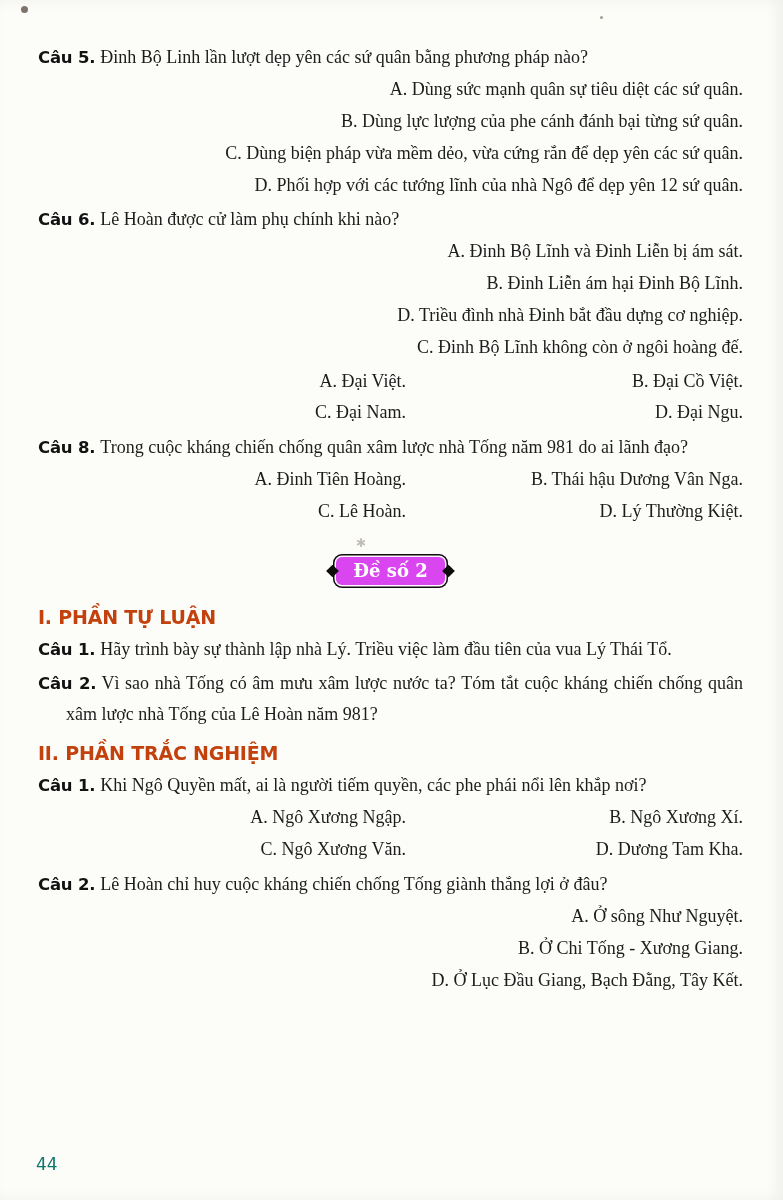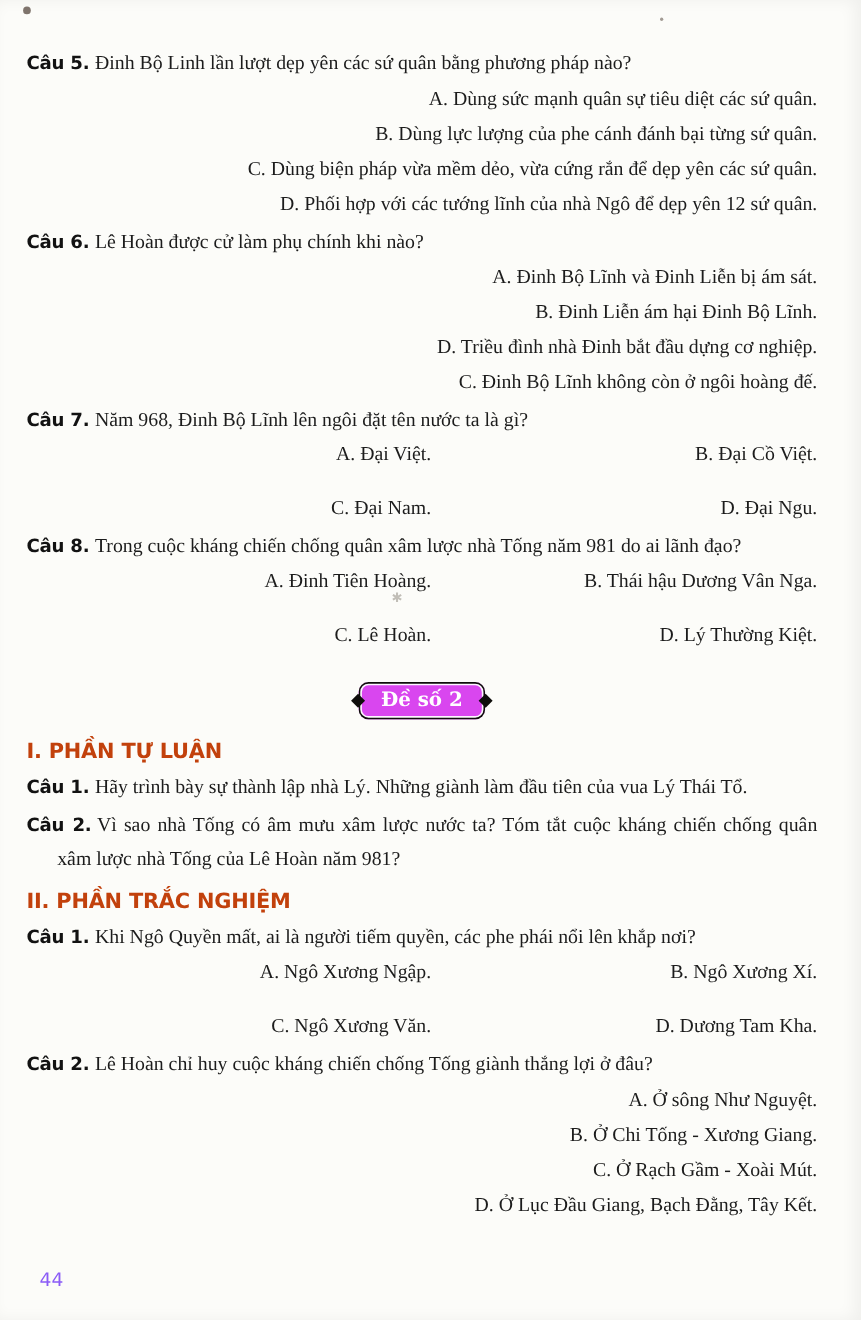--- a/index.html
+++ b/index.html
@@ -10,21 +10,21 @@
     font-family: "Liberation Serif", serif;
   }
   .page {
     position: relative;
     width: 783px; height: 1200px;
     background: #fcfcf9;
     color: #1c1c1c;
     overflow: hidden;
     box-shadow: inset -6px 0 14px rgba(0,0,0,0.05);
   }
-  .content { padding: 42px 40px 0 24px; }
+  .content { padding: 42px 40px 0 38px; }
 
   .question { margin-bottom: 3px; }
   .stem {
     margin: 0 0 1px;
     padding-left: 28px;
     text-indent: -28px;
     text-align: justify;
     font-size: 18px;
     line-height: 1.72;
   }
@@ -39,21 +39,20 @@
   .options { margin: 0 0 2px 28px; }
   .options p {
     margin: 0 0 1px;
     font-size: 18px;
     line-height: 1.72;
     text-align: right;
   }
   .two-col {
     display: grid;
     grid-template-columns: 340px 1fr;
-    gap: 17px;
   }
 
   .badge-row { text-align: center; margin: 26px 0 18px; }
   .badge {
     position: relative;
     display: inline-block;
     background: #d946ef;
     color: #ffffff;
     font-family: "DejaVu Serif", serif;
     font-weight: 700;
@@ -80,21 +79,21 @@
     font-size: 19px;
     letter-spacing: -0.2px;
     color: #c2410c;
   }
 
   .page-number {
     position: absolute;
     left: 36px; bottom: 26px;
     font-family: "DejaVu Sans", sans-serif;
     font-size: 17px;
-    color: #8b5cf6;
+    color: #0f766e;
   }
 
   .speck {
     position: absolute;
     background: #4a3b30;
     border-radius: 50%;
     opacity: 0.8;
   }
   .speck-1 { left: 21px; top: 6px; width: 7px; height: 7px; opacity: .7; }
   .speck-2 { left: 600px; top: 16px; width: 3px; height: 3px; opacity: .5; }
@@ -131,21 +130,20 @@
       <p class="stem"><b class="qlabel">Câu 6.</b><span>Lê Hoàn được cử làm phụ chính khi nào?</span></p>
       <div class="options">
         <p>A. Đinh Bộ Lĩnh và Đinh Liễn bị ám sát.</p>
         <p>B. Đinh Liễn ám hại Đinh Bộ Lĩnh.</p>
         <p>D. Triều đình nhà Đinh bắt đầu dựng cơ nghiệp.</p>
         <p>C. Đinh Bộ Lĩnh không còn ở ngôi hoàng đế.</p>
       </div>
     </div>
 
     <div class="question">
-      <p class="stem"><b class="qlabel">Câu 7.</b><span>Năm 968, Đinh Bộ Lĩnh lên ngôi đặt tên nước ta là gì?</span></p>
       <div class="options two-col">
         <p>A. Đại Việt.</p>
         <p>B. Đại Cồ Việt.</p>
         <p>C. Đại Nam.</p>
         <p>D. Đại Ngu.</p>
       </div>
     </div>
 
     <div class="question">
       <p class="stem"><b class="qlabel">Câu 8.</b><span>Trong cuộc kháng chiến chống quân xâm lược nhà Tống năm 981 do ai lãnh đạo?</span></p>
@@ -157,21 +155,21 @@
       </div>
     </div>
 
     <div class="badge-row">
       <span class="badge">Đề số 2</span>
     </div>
 
     <h2 class="section-title">I. PHẦN TỰ LUẬN</h2>
 
     <div class="question">
-      <p class="stem"><b class="qlabel">Câu 1.</b><span>Hãy trình bày sự thành lập nhà Lý. Những giành làm đầu tiên của vua Lý Thái Tổ.</span></p>
+      <p class="stem"><b class="qlabel">Câu 1.</b><span>Hãy trình bày sự thành lập nhà Lý. Triều việc làm đầu tiên của vua Lý Thái Tổ.</span></p>
     </div>
 
     <div class="question">
       <p class="stem"><b class="qlabel">Câu 2.</b><span>Vì sao nhà Tống có âm mưu xâm lược nước ta? Tóm tắt cuộc kháng chiến chống quân xâm lược nhà Tống của Lê Hoàn năm 981?</span></p>
     </div>
 
     <h2 class="section-title">II. PHẦN TRẮC NGHIỆM</h2>
 
     <div class="question">
       <p class="stem"><b class="qlabel">Câu 1.</b><span>Khi Ngô Quyền mất, ai là người tiếm quyền, các phe phái nổi lên khắp nơi?</span></p>
@@ -181,21 +179,20 @@
         <p>C. Ngô Xương Văn.</p>
         <p>D. Dương Tam Kha.</p>
       </div>
     </div>
 
     <div class="question">
       <p class="stem"><b class="qlabel">Câu 2.</b><span>Lê Hoàn chỉ huy cuộc kháng chiến chống Tống giành thắng lợi ở đâu?</span></p>
       <div class="options">
         <p>A. Ở sông Như Nguyệt.</p>
         <p>B. Ở Chi Tống - Xương Giang.</p>
-        <p>C. Ở Rạch Gầm - Xoài Mút.</p>
         <p>D. Ở Lục Đầu Giang, Bạch Đằng, Tây Kết.</p>
       </div>
     </div>
 
   </div>
 
   <div class="page-number">44</div>
 </div>
 
 </body></html>

